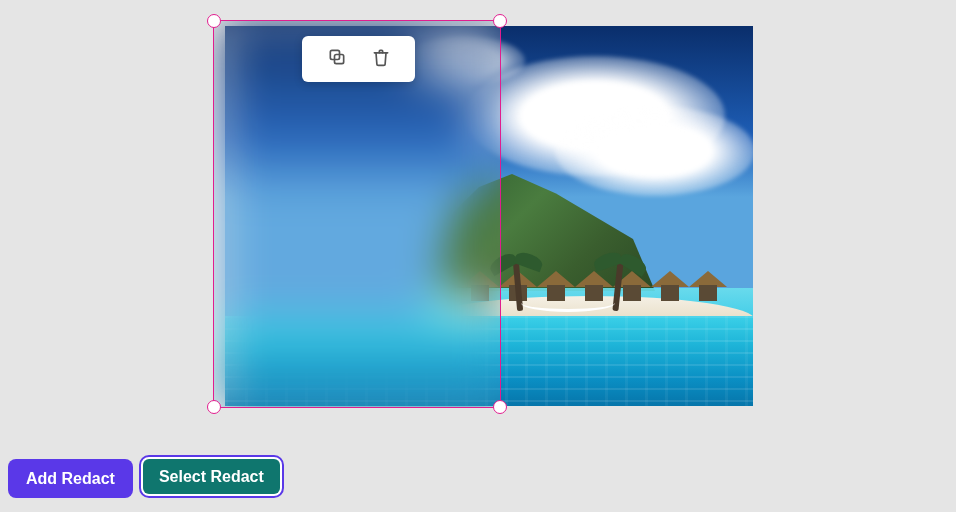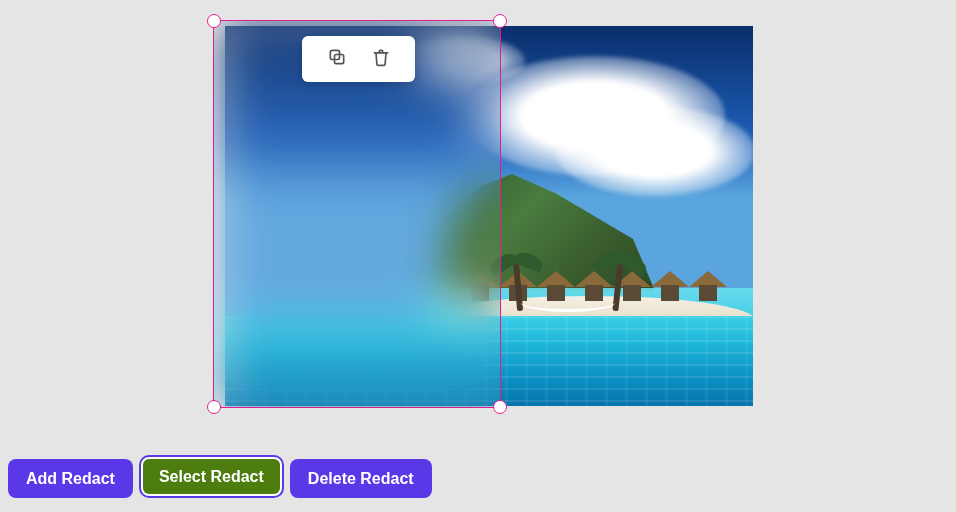--- a/index.html
+++ b/index.html
@@ -218,21 +218,21 @@
     line-height: 1.2;
   }
   .btn-outlined {
     background: #ffffff;
     color: #5a38e8;
     border: 2px solid #5a38e8;
     border-radius: 10px;
     padding: 2px;
   }
   .btn-outlined .inner {
-    background: #4d7c0f;
+    background: #0f766e;
     color: #ffffff;
     padding: 8px 16px;
     border-radius: 6px;
     display: inline-block;
     font-size: 16px;
     font-weight: 600;
   }
 </style>
 </head>
 <body>
@@ -287,14 +287,13 @@
         </svg>
     </span>
   </div>
 </div>
 
 <div class="button-row">
   <button class="btn">Add Redact</button>
   <button class="btn btn-outlined">
     <span class="inner">Select Redact</span>
   </button>
-  <button class="btn">Delete Redact</button>
 </div>
 
 </body></html>

